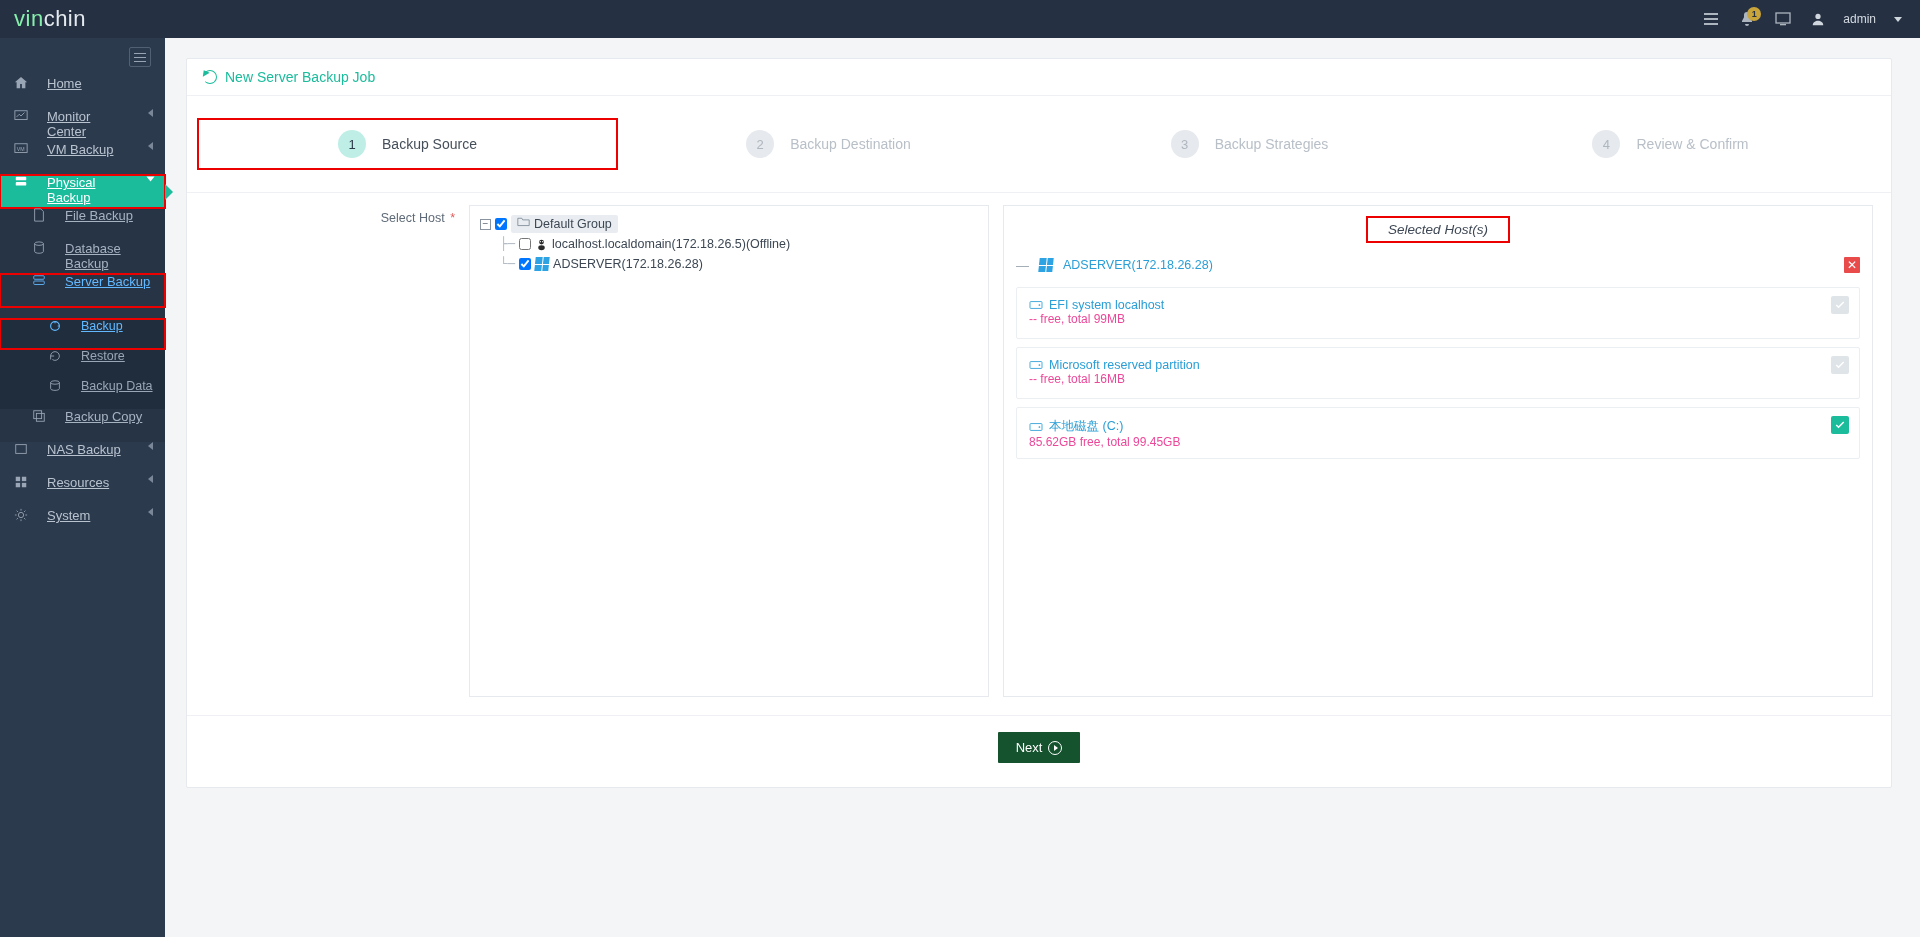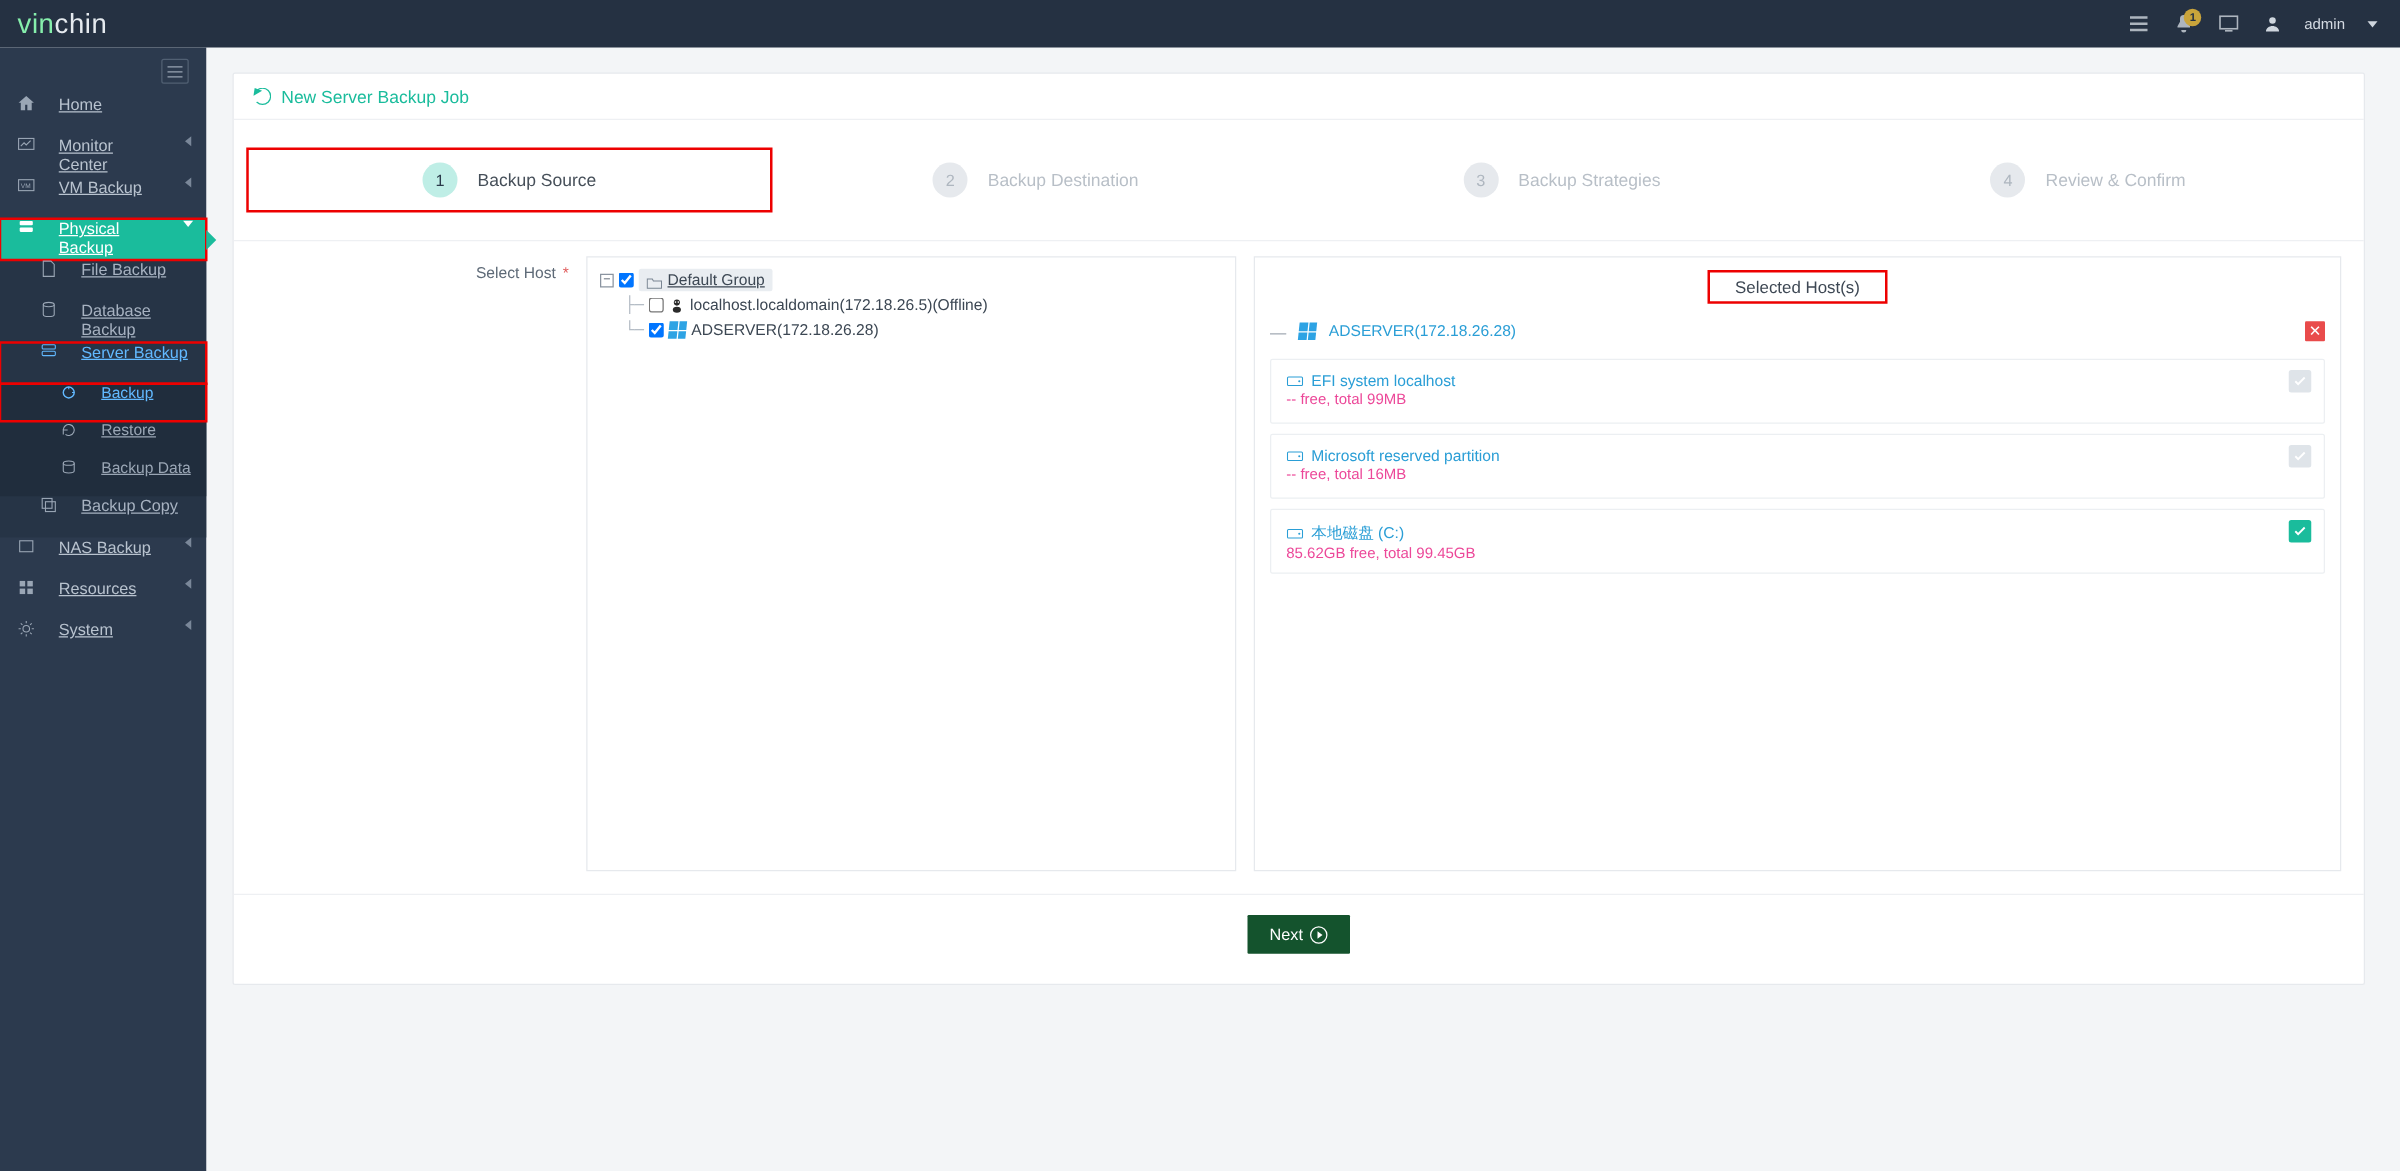--- a/index.html
+++ b/index.html
@@ -84,21 +84,21 @@
     width: 0; height: 0;
     border-top: 8px solid transparent; border-bottom: 8px solid transparent;
     border-left: 8px solid #1abc9c;
   }
   .subnav { background: #263446; }
   .nav-sub-item { padding-left: 32px; color: #a7b2c1; }
   .nav-sub-item.active { color: #62b9ff; }
   .nav-sub-item.active svg { fill: #62b9ff; }
   .leafnav { background: #202d3d; }
   .nav-leaf-item { padding-left: 48px; color: #9aa6b5; height: 30px; font-size: 12.5px; }
-  .nav-leaf-item.active { color: #62b9ff; }
+  .nav-leaf-item.active { color: #62b9ff; margin-top: 12px; }
   .nav-leaf-item.active svg { fill: #62b9ff; }
 
   
   .hl {
     outline: 2px solid #ed0000;
     outline-offset: -1px;
   }
 
   
   .main { flex: 1; padding: 20px 28px 20px 21px; overflow: auto; }
@@ -192,36 +192,37 @@
   .tree .indent-1 { padding-left: 20px; }
   .tree .toggle {
     width: 11px; height: 11px; border: 1px solid #8a94a0;
     display: inline-flex; align-items: center; justify-content: center;
     font-size: 10px; line-height: 1; color: #5a6470; cursor: pointer;
   }
   .tree input[type=checkbox]{ width:12px; height:12px; }
   .tree .line-conn { color: #b5bdc6; font-family: monospace; }
   .group-chip {
     background: #e9edf1; padding: 0 6px; border-radius: 2px;
-    display: inline-flex; align-items: flex-end; gap: 4px; text-decoration: underline;
+    display: inline-flex; align-items: flex-start; gap: 4px;
   }
   .mini-ico { width: 13px; height: 13px; display: inline-block; }
 
   
   .sel-panel {
     border: 1px solid #e6e9ed;
     min-height: 340px;
     padding-bottom: 10px;
   }
   .sel-header-wrap { padding: 10px 0 8px 0; display: flex; justify-content: center; }
   .sel-header {
     border: 2px solid #ed0000;
     padding: 4px 20px;
     font-size: 13.5px;
     color: #3e4854;
+    font-style: italic;
   }
   .sel-host {
     display: flex; align-items: center; gap: 10px;
     padding: 6px 12px;
   }
   .sel-host .dash { color: #9aa3ad; }
   .sel-host .name { color: #2a9ed6; font-size: 12.5px; flex: 1; }
   .sel-host .del {
     width: 16px; height: 16px; background: #e94b4b; color: #fff; cursor: pointer;
     display: inline-flex; align-items: center; justify-content: center; font-size: 12px; border-radius: 1px;

